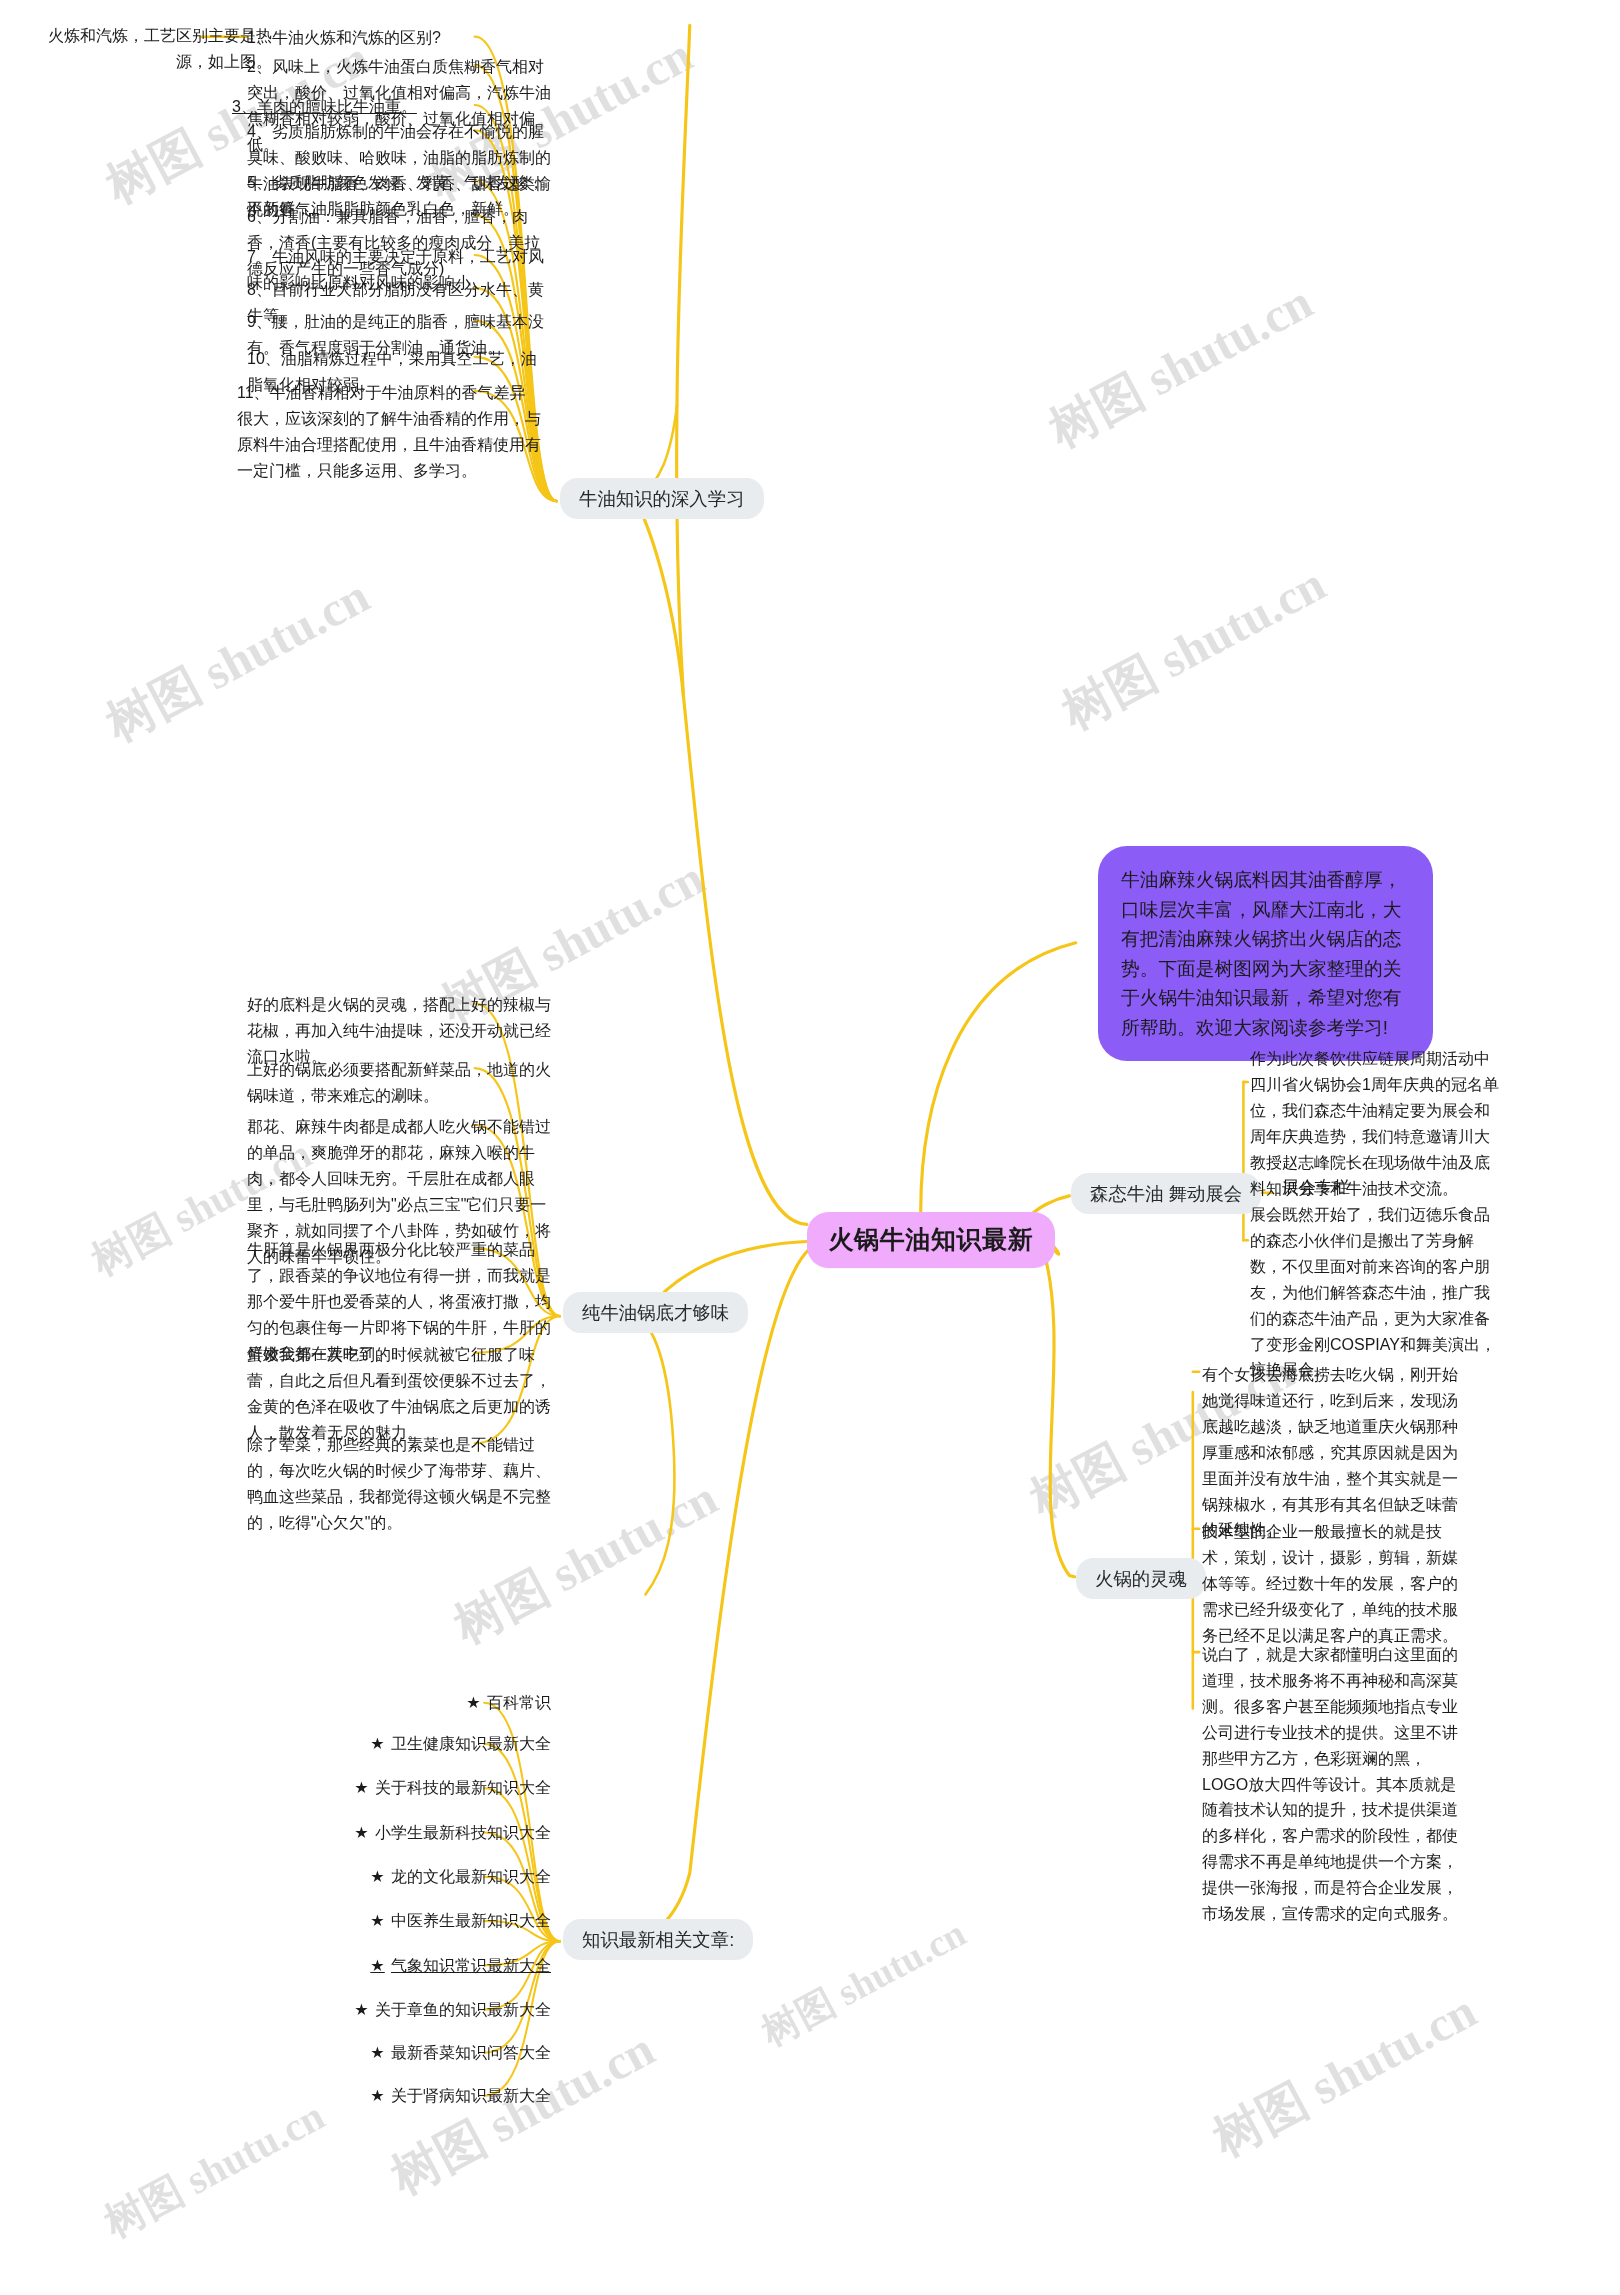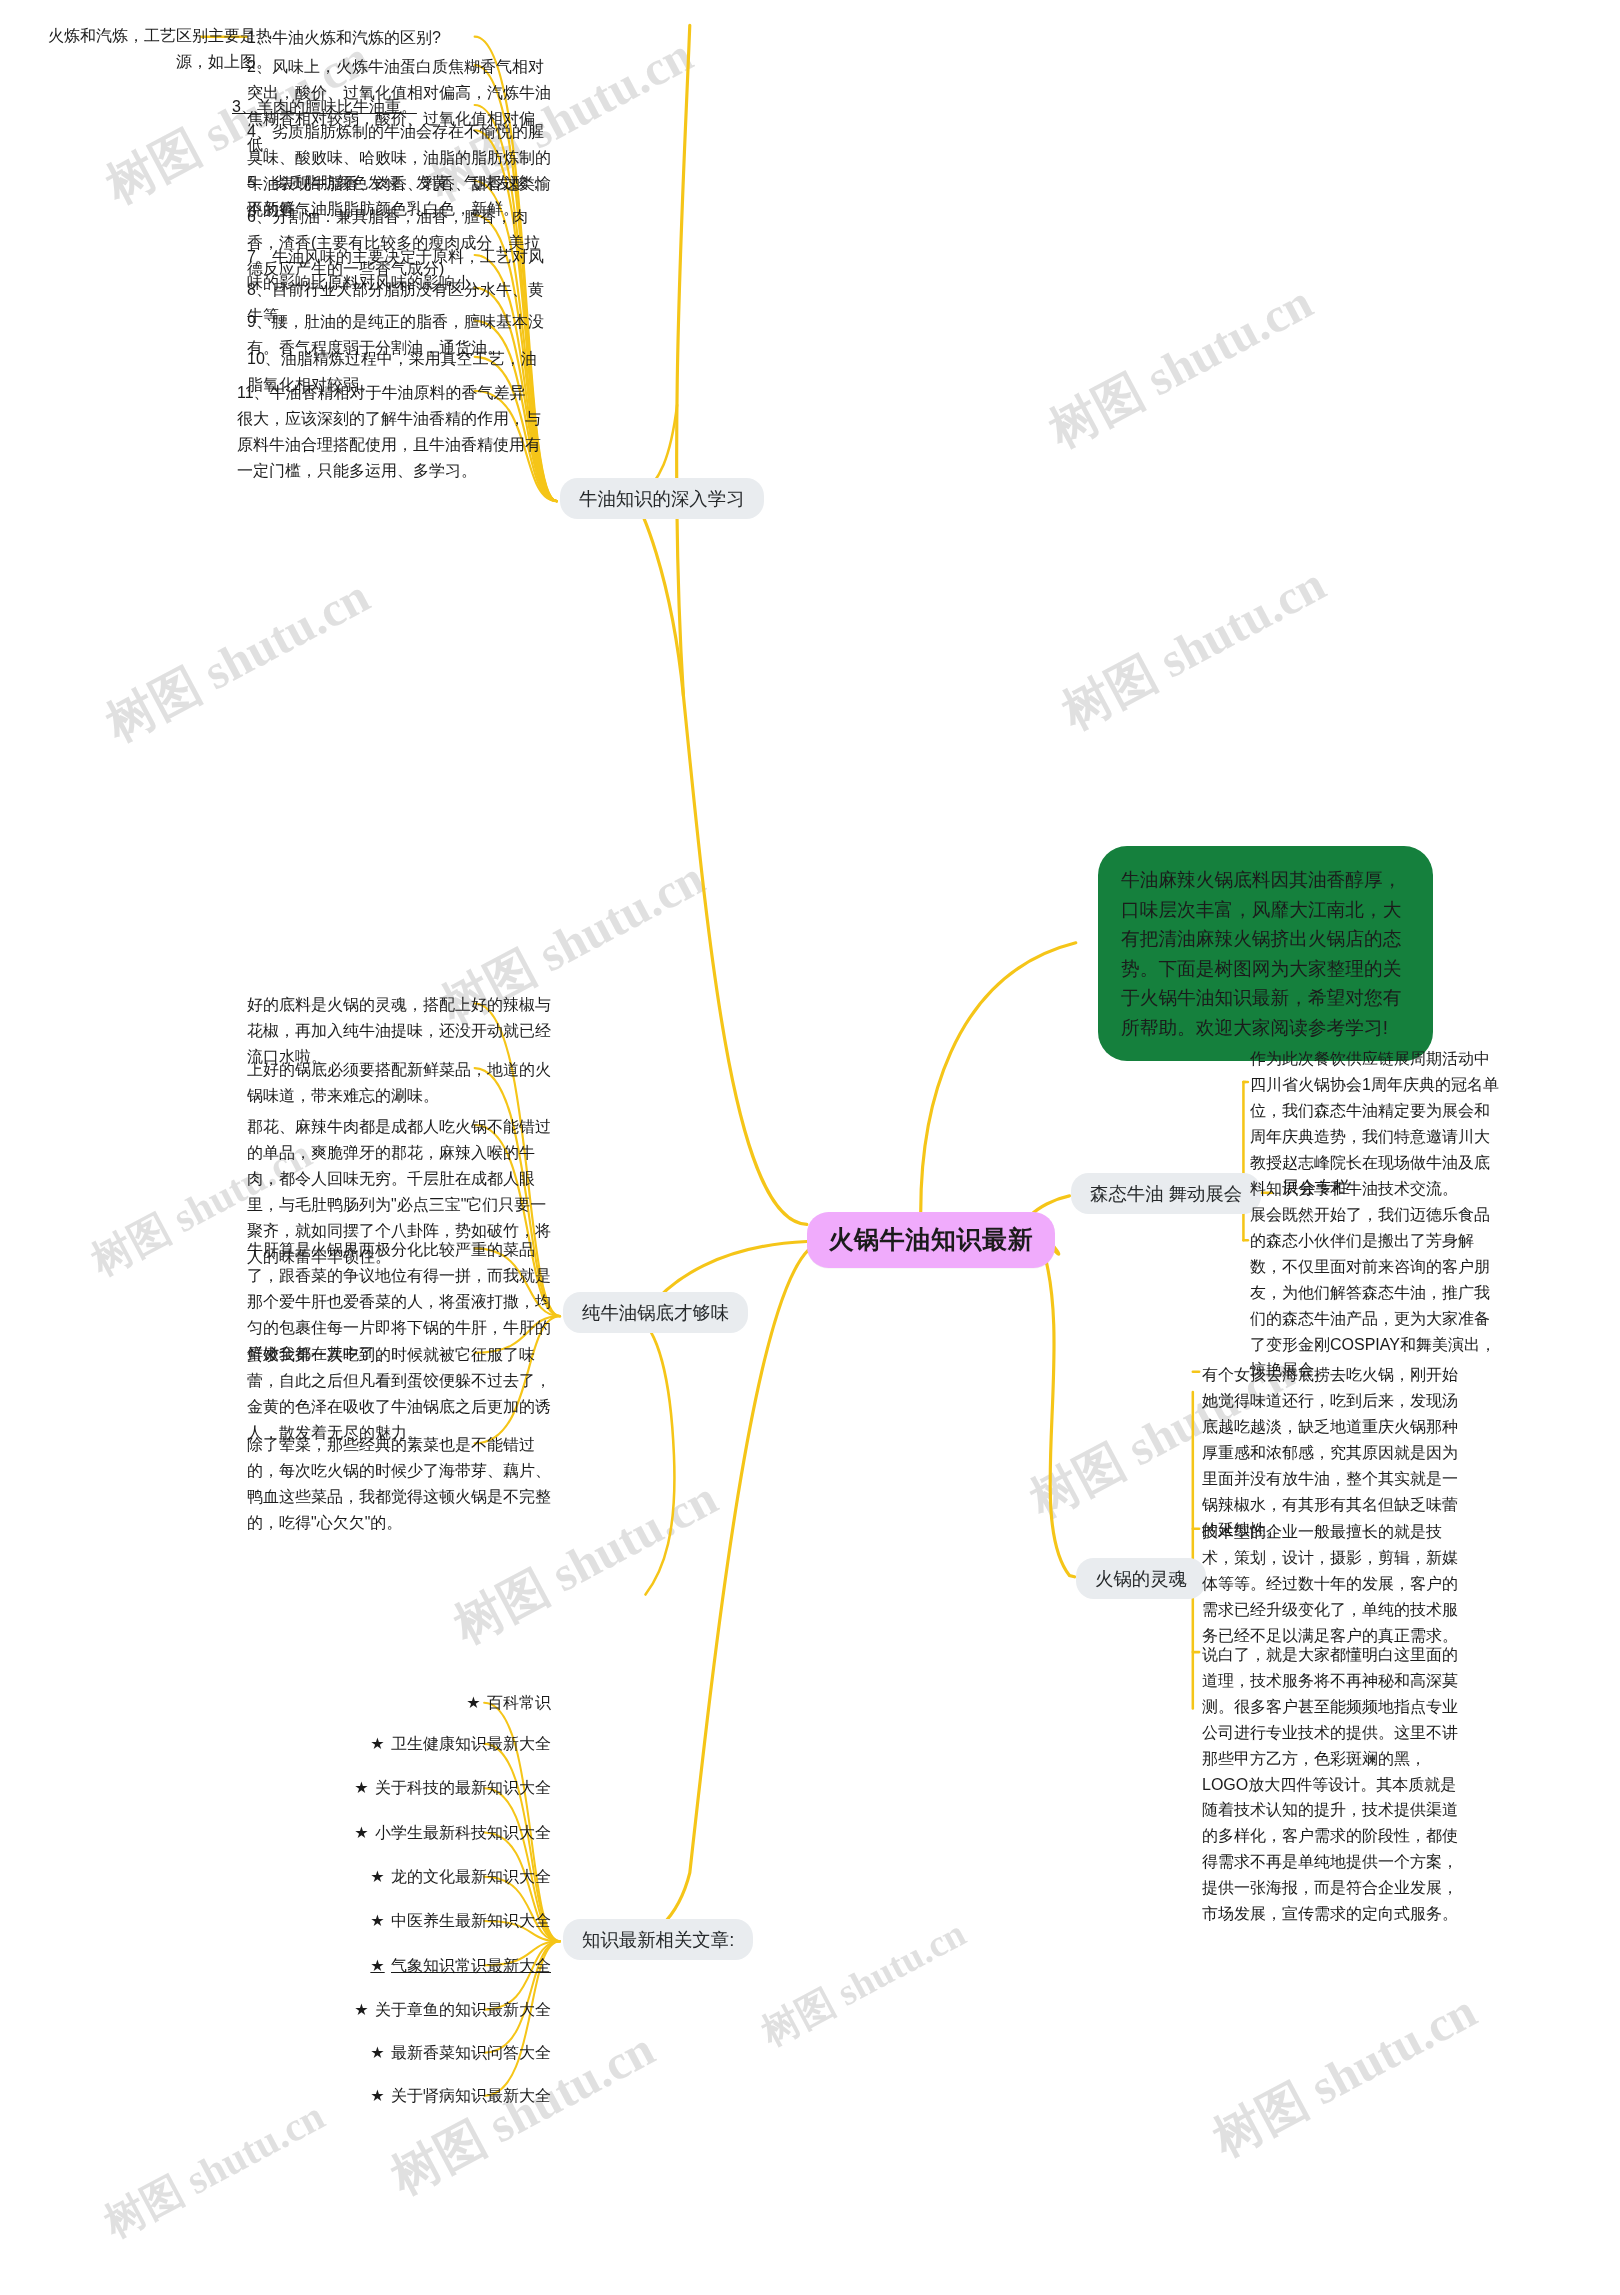--- a/index.html
+++ b/index.html
@@ -46,21 +46,21 @@
   .branch {
     background: #E9ECEF;
     border-radius: 17.7px;
     padding: 8.2px 19px;
     font-size: 18.4px;
     color: #26292b;
     white-space: nowrap;
   }
 
   .bubble {
-    background: #15803d;
+    background: #8b5cf6;
     border-radius: 29px;
     padding: 19px 23px;
     font-size: 18.7px;
     line-height: 1.58;
     color: #1b1b1b;
     width: 335px;
   }
 
   .subnode {
     font-size: 16px;

